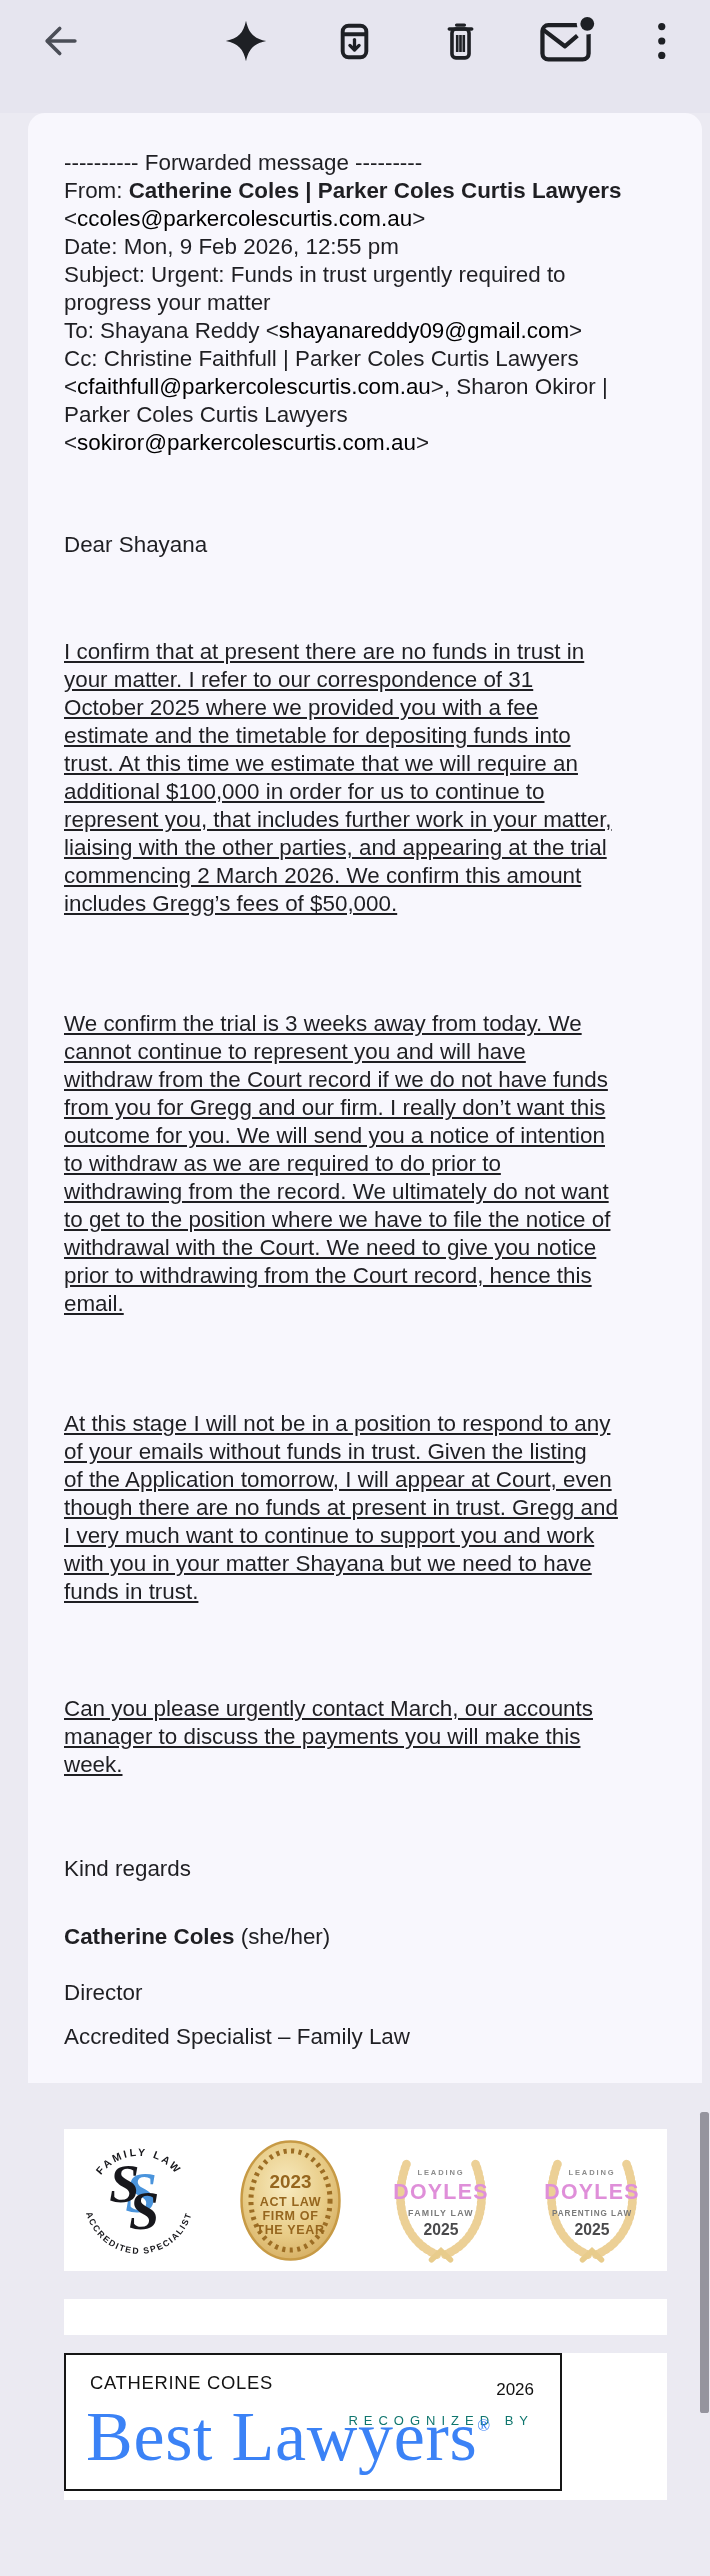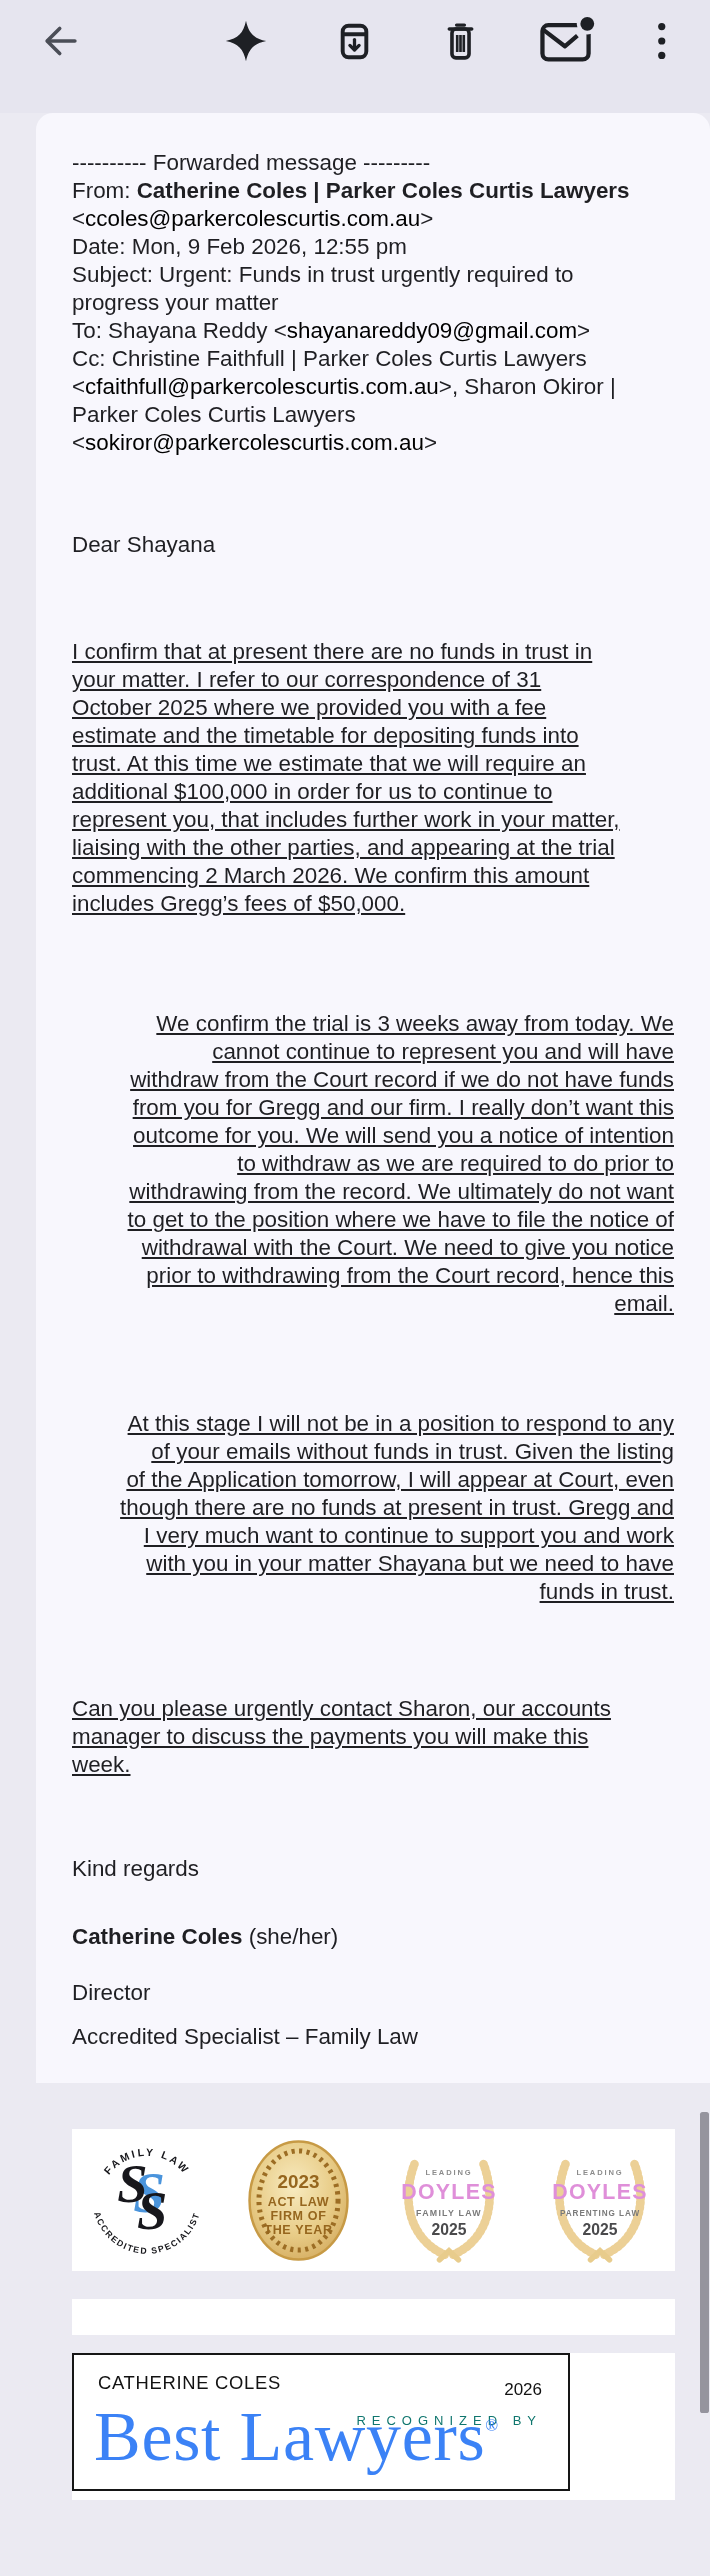--- a/index.html
+++ b/index.html
@@ -9,30 +9,30 @@
     font-family:"Liberation Sans",sans-serif;
     color:#1F1F23;
   }
   
   .toolbar{position:absolute;top:0;left:0;width:711px;height:113px;background:#E6E5EF;}
   .icon-btn{position:absolute;top:41px;transform:translate(-50%,-50%);
     width:61px;height:61px;display:flex;align-items:center;justify-content:center;
     background:transparent;border:none;padding:0;cursor:pointer;}
   .icon-btn svg{display:block;}
   
-  .card{position:absolute;left:36px;top:113px;width:674px;height:1970px;
+  .card{position:absolute;left:28px;top:113px;width:674px;height:1970px;
     background:#F8F7FD;border-radius:17px 17px 0 0;}
   .content{padding:36px 18px 0 36px;width:602px;box-sizing:content-box;}
   .hline,.tline{font-size:22.4px;line-height:28px;}
   .para{font-size:22.4px;line-height:28px;margin:0;white-space:pre-line;text-decoration:underline;}
   .b{font-weight:bold;}
   .link{color:#000000;text-decoration:none;}
   .mt-greet{margin-top:74px;}
   .mt-p1{margin-top:79px;}
-  .mt-p{margin-top:92px;text-align:right;}
+  .mt-p{margin-top:92px;}
   .mt-p4{margin-top:89px;}
   .mt-close{margin-top:76px;}
   .mt-sig{margin-top:40px;}
   .mt-title{margin-top:28px;}
   .mt-accr{margin-top:16px;}
   
   .badges{margin-top:78px;width:603px;height:142px;background:#FFFFFF;
     display:flex;align-items:center;}
   .badge-cell{flex:1;display:flex;align-items:center;justify-content:center;height:100%;}
   .white-strip{margin-top:28px;width:603px;height:36px;background:#FFFFFF;}
@@ -148,21 +148,21 @@
 withdrawal with the Court. We need to give you notice
 prior to withdrawing from the Court record, hence this
 email.</p>
     <p class="para mt-p">At this stage I will not be in a position to respond to any
 of your emails without funds in trust. Given the listing
 of the Application tomorrow, I will appear at Court, even
 though there are no funds at present in trust. Gregg and
 I very much want to continue to support you and work
 with you in your matter Shayana but we need to have
 funds in trust.</p>
-    <p class="para mt-p4">Can you please urgently contact Sharon, our accounts
+    <p class="para mt-p4">Can you please urgently contact March, our accounts
 manager to discuss the payments you will make this
 week.</p>
     <div class="tline mt-close">Kind regards</div>
 
     <div class="tline mt-sig"><span class="b">Catherine Coles</span><span> (she/her)</span></div>
     <div class="tline mt-title">Director</div>
     <div class="tline mt-accr">Accredited Specialist – Family Law</div>
 
     <div class="badges">
       <div class="badge-cell">

